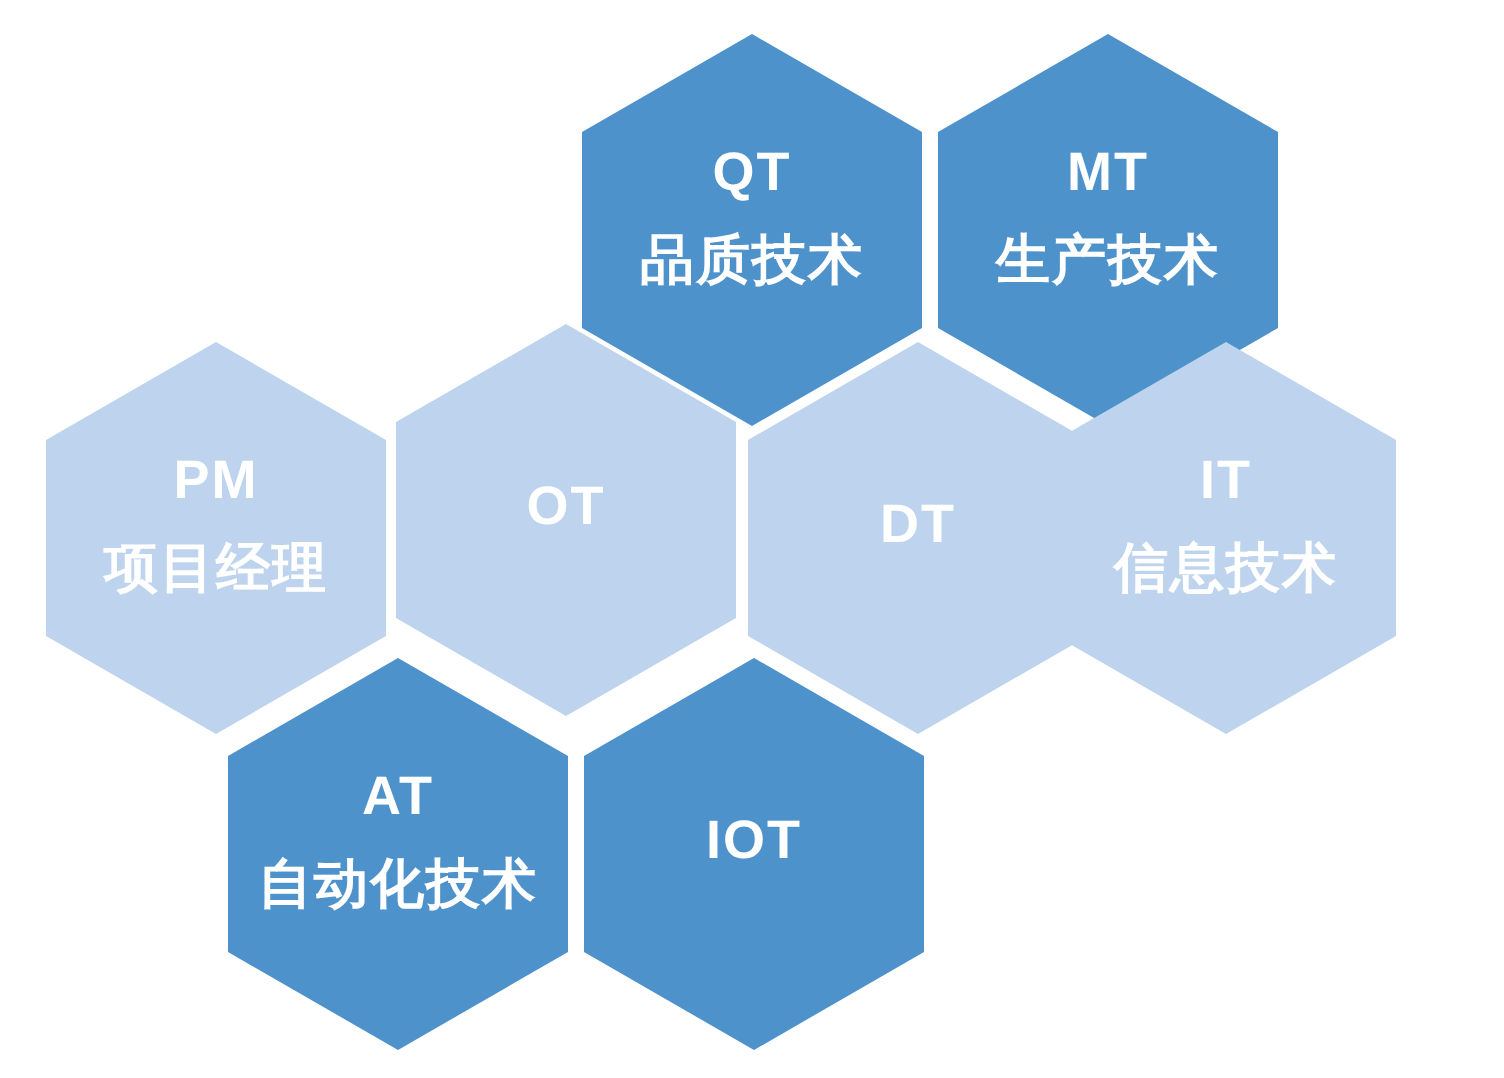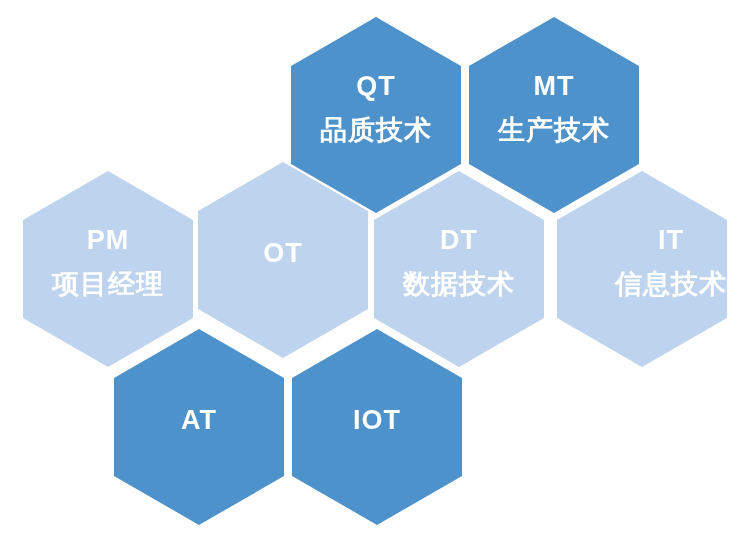--- a/index.html
+++ b/index.html
@@ -82,34 +82,34 @@
 
     <div class="hex light" style="left: 198px; top: 162px;">
       <div class="hex-inner">
         <div class="hex-abbr">OT</div>
       </div>
     </div>
 
     <div class="hex light" style="left: 374px; top: 171px;">
       <div class="hex-inner">
         <div class="hex-abbr">DT</div>
-        <div class="hex-label">数据技术</div>
       </div>
     </div>
 
-    <div class="hex light" style="left: 557px; top: 171px; align-items: flex-end;">
+    <div class="hex light" style="left: 528px; top: 171px;">
       <div class="hex-inner">
         <div class="hex-abbr">IT</div>
         <div class="hex-label">信息技术</div>
       </div>
     </div>
 
     <div class="hex dark" style="left: 114px; top: 329px;">
       <div class="hex-inner">
         <div class="hex-abbr">AT</div>
+        <div class="hex-label">自动化技术</div>
       </div>
     </div>
 
     <div class="hex dark" style="left: 292px; top: 329px;">
       <div class="hex-inner">
         <div class="hex-abbr">IOT</div>
       </div>
     </div>
   </div>
 

